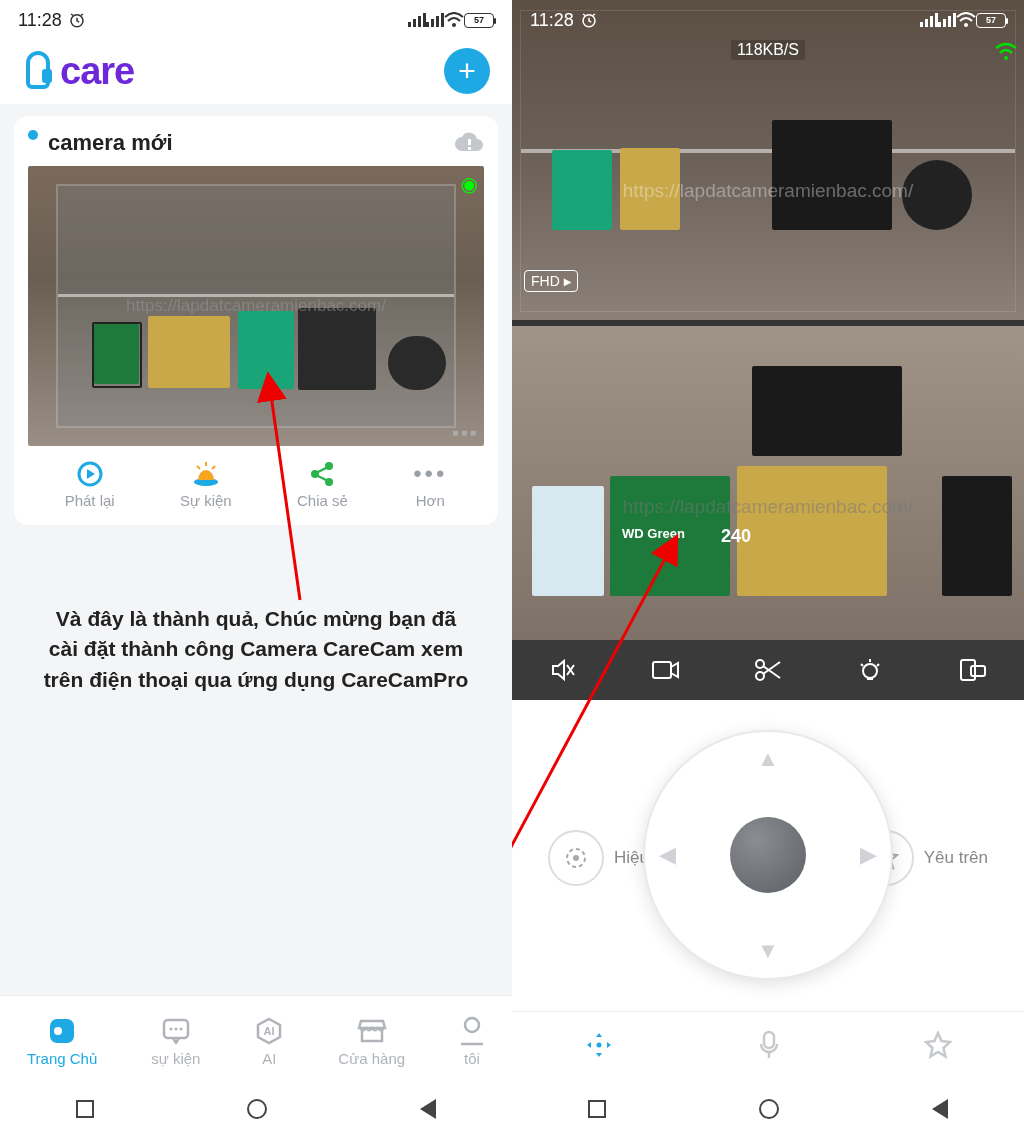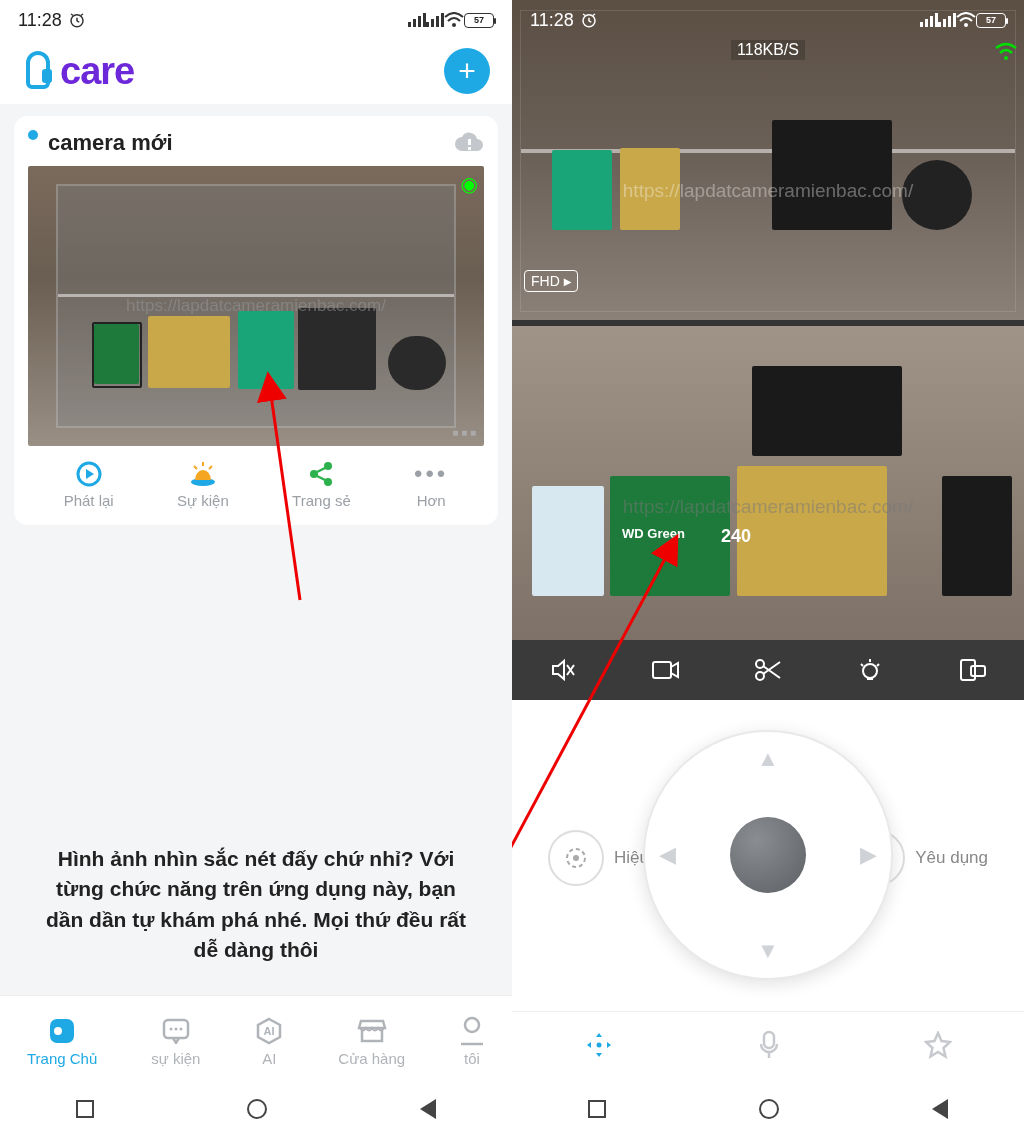--- a/index.html
+++ b/index.html
@@ -206,30 +206,30 @@
           </div>
           <div class="action">
             <div class="ic">
                 <svg width="26" height="28" viewBox="0 0 26 28">
                   <circle cx="6" cy="14" r="4" fill="#2bb24c"></circle>
                   <circle cx="20" cy="6" r="4" fill="#2bb24c"></circle>
                   <circle cx="20" cy="22" r="4" fill="#2bb24c"></circle>
                   <path d="M9 12 L17 8 M9 16 L17 20" stroke="#2bb24c" stroke-width="2.5"></path>
                 </svg>
               </div>
-            <span>Trang sẻ</span>
+            <span>Chia sẻ</span>
           </div>
           <div class="action">
             <div class="ic" style="color:#9aa0a6; font-size:24px; letter-spacing:3px;">•••</div>
             <span>Hơn</span>
           </div>
         </div>
       </div>
 
-      <div class="annot annot2">Hình ảnh nhìn sắc nét đấy chứ nhỉ? Với từng chức năng trên ứng dụng này, bạn dần dần tự khám phá nhé. Mọi thứ đều rất dễ dàng thôi</div>
+      <div class="annot annot1">Và đây là thành quả, Chúc mừng bạn đã cài đặt thành công Camera CareCam xem trên điện thoại qua ứng dụng CareCamPro</div>
     </div>
 
     <div class="bottomnav">
       <div class="bn-item active">
         <div class="ic">
             <svg width="30" height="30" viewBox="0 0 30 30">
               <rect x="3" y="3" width="24" height="24" rx="7" fill="#1ea9e5"></rect>
               <circle cx="11" cy="15" r="4" fill="#fff"></circle>
             </svg>
           </div>
@@ -403,21 +403,21 @@
             </svg>
           </div>
         <span>Hiệu chuẩn</span>
       </div>
       <div class="side-btn side-right">
         <div class="circ-ic">
             <svg width="26" height="26" viewBox="0 0 26 26">
               <path d="M13 2 l3 7 l8 1 l-6 5 l2 8 l-7 -4 l-7 4 l2 -8 l-6 -5 l8 -1 z" fill="none" stroke="#aaa" stroke-width="2"></path>
             </svg>
           </div>
-        <span>Yêu dụng</span>
+        <span>Yêu trên</span>
       </div>
       <div class="joy">
         <div class="joy-arr ja-up">▲</div>
         <div class="joy-arr ja-down">▼</div>
         <div class="joy-arr ja-left">◀</div>
         <div class="joy-arr ja-right">▶</div>
         <div class="joy-center"></div>
       </div>
     </div>
 

